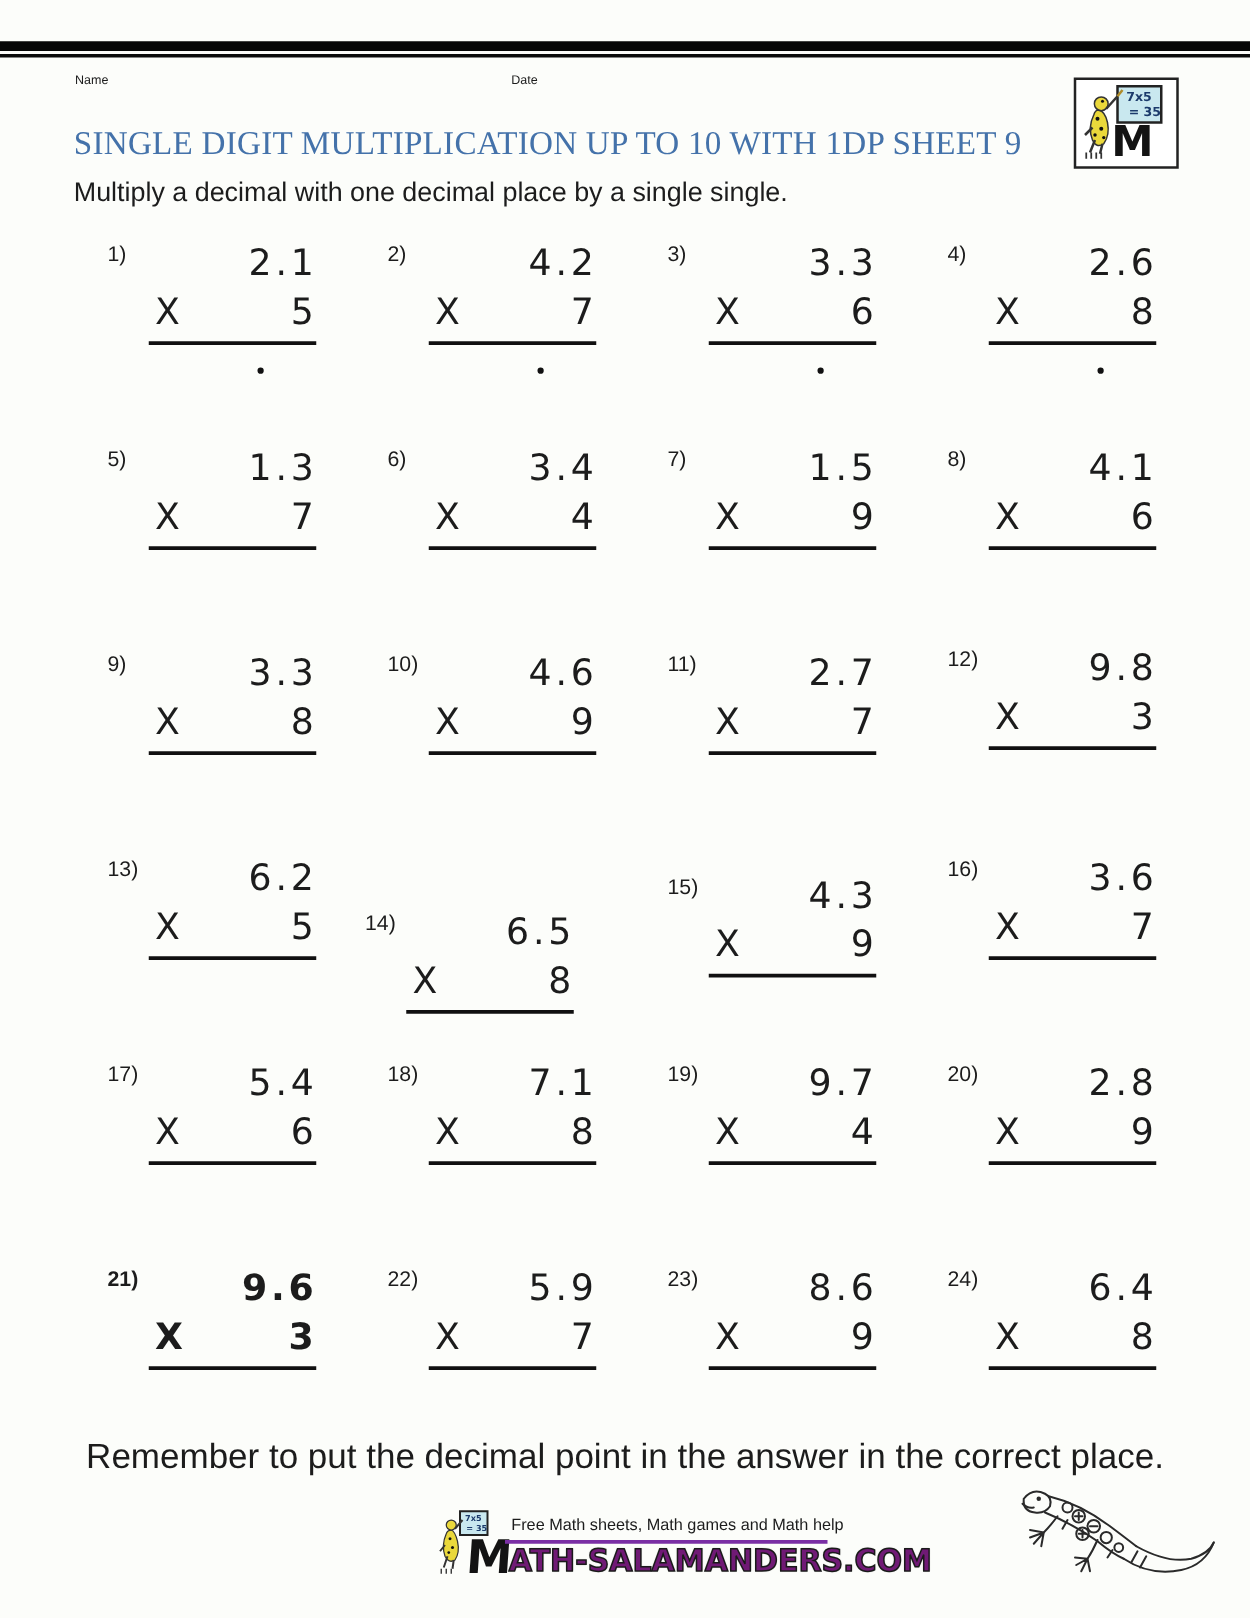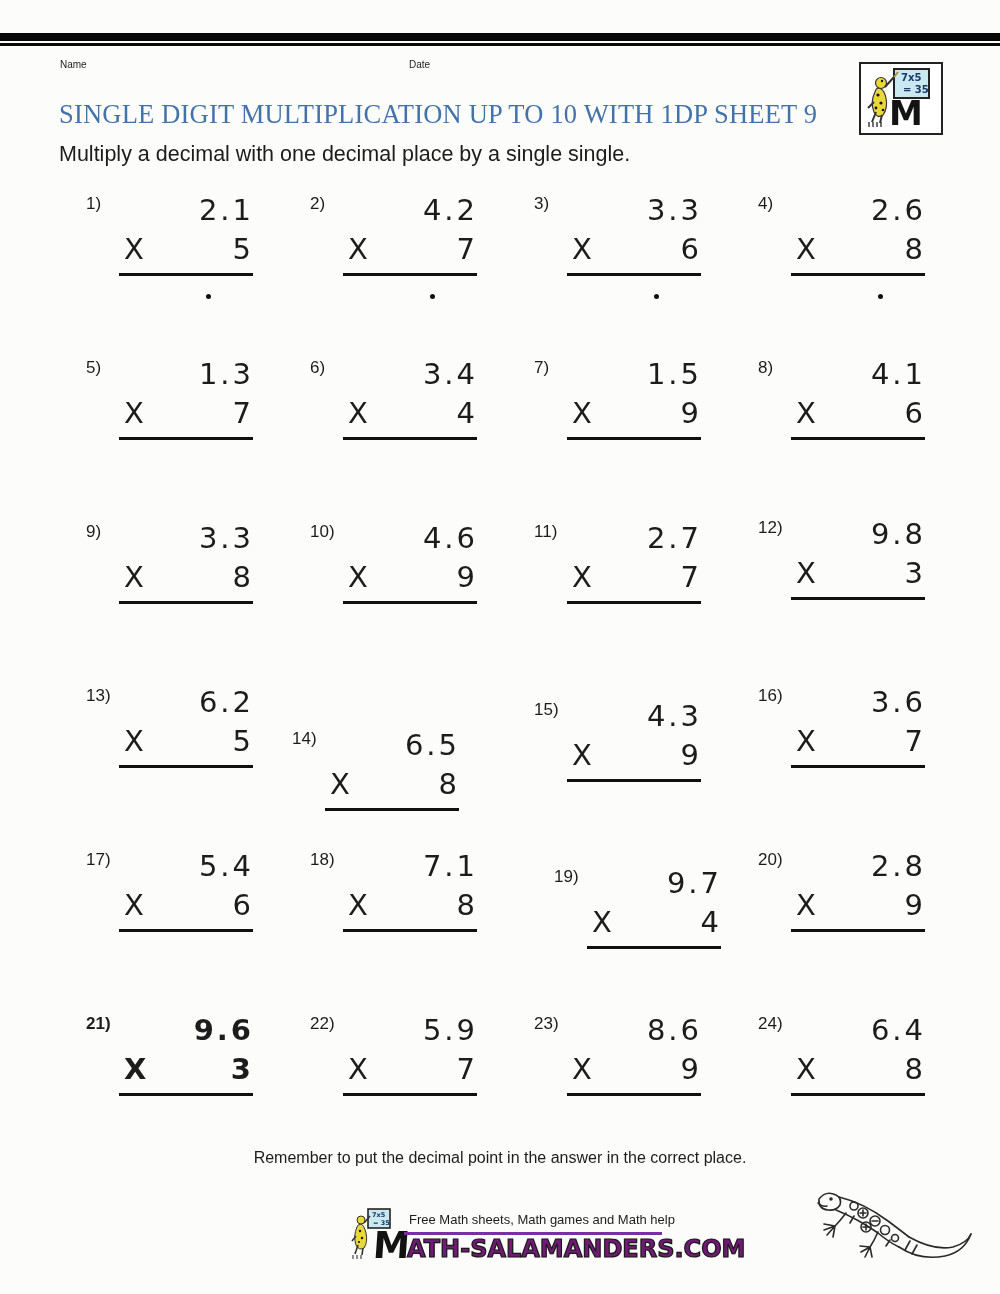--- a/index.html
+++ b/index.html
@@ -22,21 +22,21 @@
   .pnum{position:absolute;left:0;top:1px;font-size:17px;}
   .ptop{position:absolute;left:30px;right:2px;top:0;text-align:right;
     font-family:"DejaVu Sans",sans-serif;font-size:29px;letter-spacing:3px;}
   .prow{position:absolute;left:36px;right:2px;top:39px;height:36px;
     font-family:"DejaVu Sans",sans-serif;font-size:29px;}
   .pop{position:absolute;left:2px;top:0;}
   .pbot{position:absolute;right:0;top:0;letter-spacing:3px;}
   .prule{position:absolute;left:33px;top:80px;width:134px;height:3px;background:#101010;}
   .pdot{position:absolute;left:120px;top:101px;width:5px;height:5px;border-radius:50%;background:#111;}
 
-  .reminder{position:absolute;left:0;right:0;top:1149px;text-align:center;font-size:16px;}
+  .reminder{position:absolute;left:0;right:0;top:1149px;text-align:center;font-size:28px;}
 
   .tagline{position:absolute;left:409px;top:1212px;font-size:13px;font-weight:normal;white-space:nowrap;}
   .purple-rule{position:absolute;left:404px;top:1232px;width:258px;height:3px;background:#7a2fa4;}
   .site-m{position:absolute;left:373px;top:1224px;font-size:37px;font-weight:bold;
     font-family:"DejaVu Sans",sans-serif;color:#131313;transform:skewX(-4deg);}
   .site-rest{position:absolute;left:407px;top:1235px;font-size:24px;font-weight:bold;
     font-family:"DejaVu Sans",sans-serif;color:#701a75;-webkit-text-stroke:1.2px #1a1a1a;
     text-shadow:0 0 1px #1a1a1a;letter-spacing:0px;white-space:nowrap;transform:scaleY(1.02);}
   .minisala{position:absolute;left:350px;top:1207px;}
   .gecko{position:absolute;left:806px;top:1183px;}
@@ -251,21 +251,21 @@
     <div class="cell" style="left: 310px; top: 849px;">
     <span class="pnum">18)</span>
     <div class="ptop">7.1</div>
     <div class="prow">
       <span class="pop">X</span>
       <span class="pbot">8</span>
     </div>
     <div class="prule"></div>
 
   </div>
-    <div class="cell" style="left: 554px; top: 849px; margin-top: 17px;">
+    <div class="cell" style="left: 534px; top: 849px;">
     <span class="pnum">19)</span>
     <div class="ptop">9.7</div>
     <div class="prow">
       <span class="pop">X</span>
       <span class="pbot">4</span>
     </div>
     <div class="prule"></div>
 
   </div>
     <div class="cell" style="left: 758px; top: 849px;">

